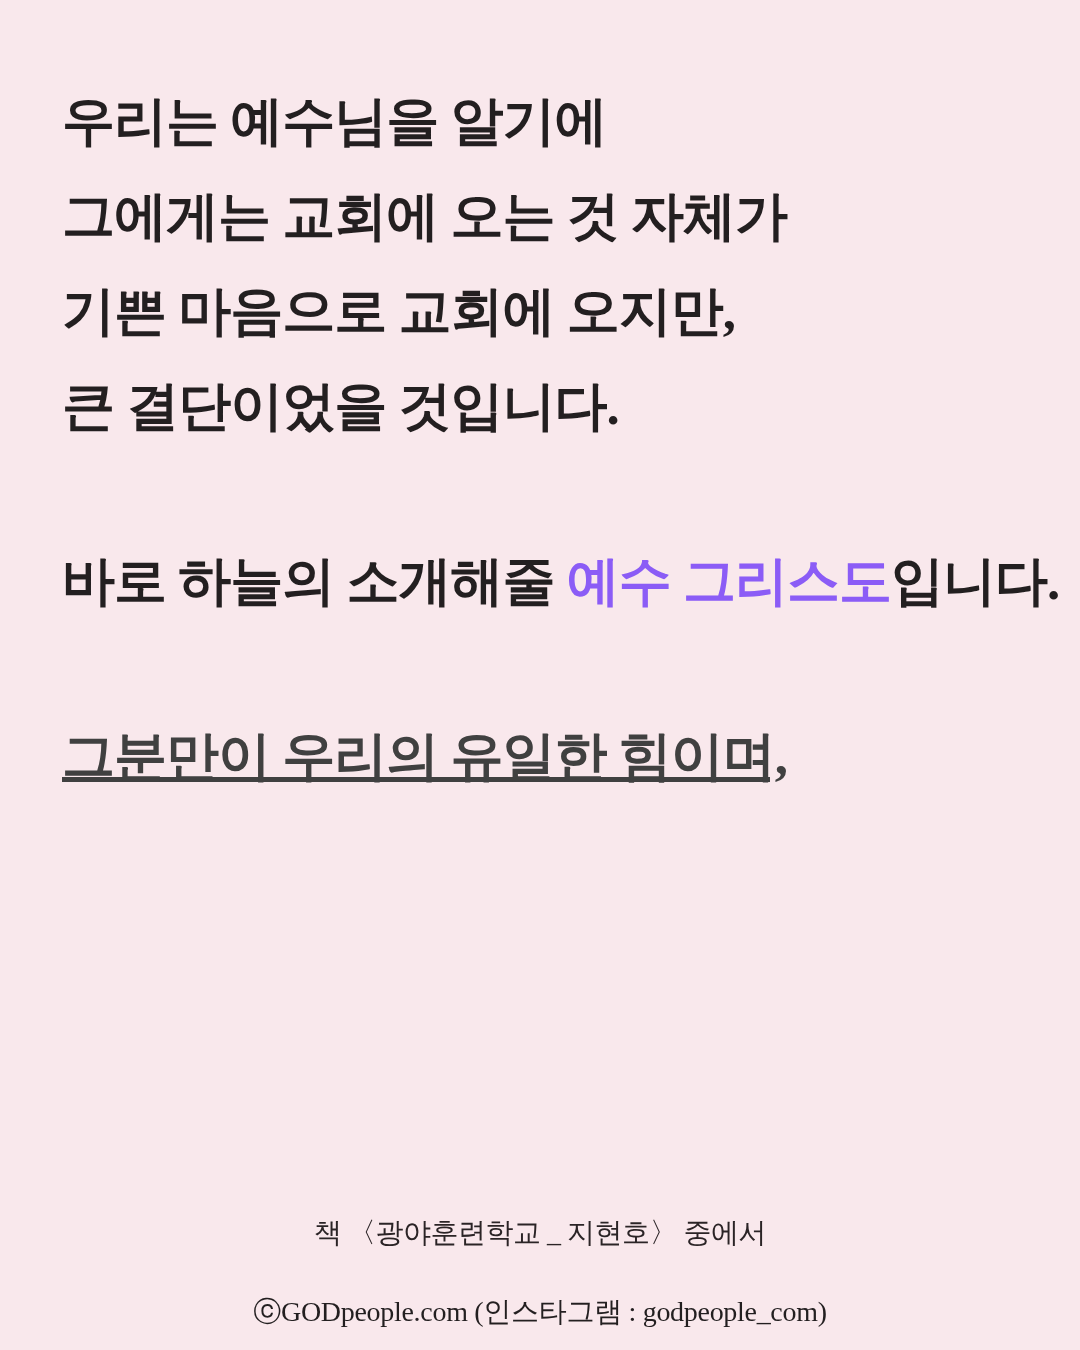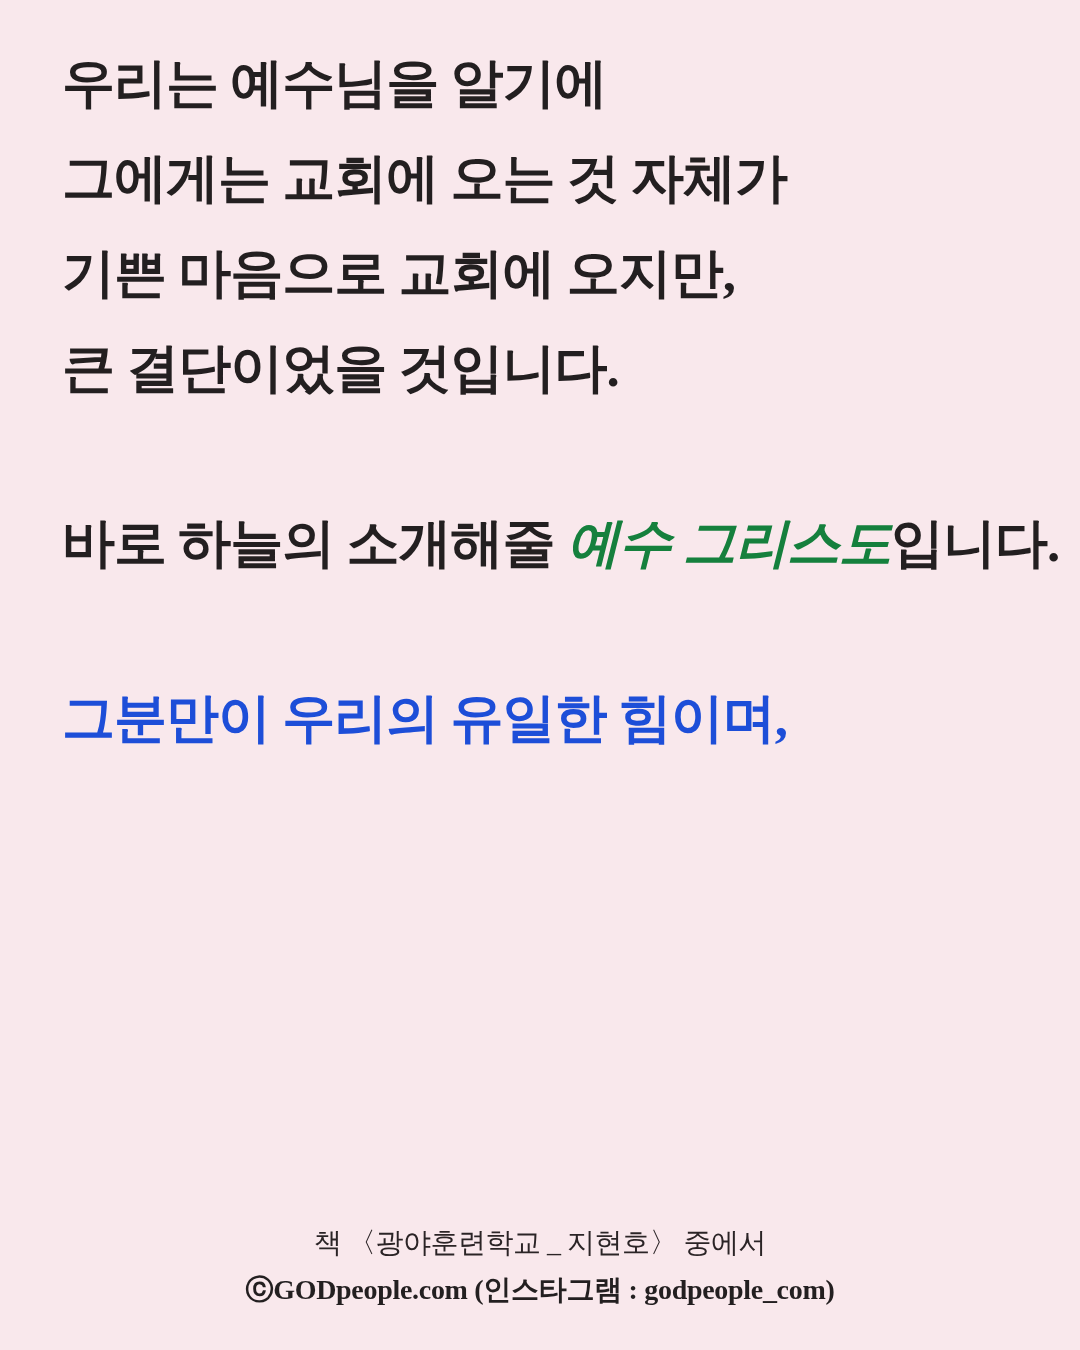--- a/index.html
+++ b/index.html
@@ -16,62 +16,63 @@
   }
   .card {
     position: absolute;
     inset: 0;
     background: #f9e8ec;
     display: flex;
     flex-direction: column;
   }
   .body-area {
     flex: 1 1 auto;
-    padding: 36px 0 0 62px;
+    padding: 74px 0 0 62px;
     box-sizing: border-box;
   }
   .para {
     margin: 0 0 0 0;
   }
   .line {
     font-size: 53px;
     line-height: 95px;
     letter-spacing: -1px;
     white-space: nowrap;
     font-weight: 700;
     color: #231f20;
   }
   .gap {
     height: 80px;
   }
   .accent {
-    color: #15803d;
-    font-style: italic;
+    color: #8b5cf6;
   }
   .para-accent .line {
-    color: #1d4ed8;
+    color: #404040;
+    text-decoration: underline;
   }
   .footer {
     flex: 0 0 auto;
     text-align: center;
-    padding-bottom: 36px;
+    padding-bottom: 14px;
   }
   .credit {
     font-size: 28px;
     line-height: 46px;
     color: #2b2426;
     letter-spacing: -0.5px;
     font-weight: 400;
   }
   .copyright {
     font-size: 28px;
     line-height: 48px;
     color: #231f20;
     letter-spacing: -0.3px;
-    font-weight: 700;
+    font-weight: 400;
+    margin-top: 32px;
   }
 </style>
 </head>
 <body>
 
 <div class="card">
 
   <div class="body-area">
 
     <div class="para">

